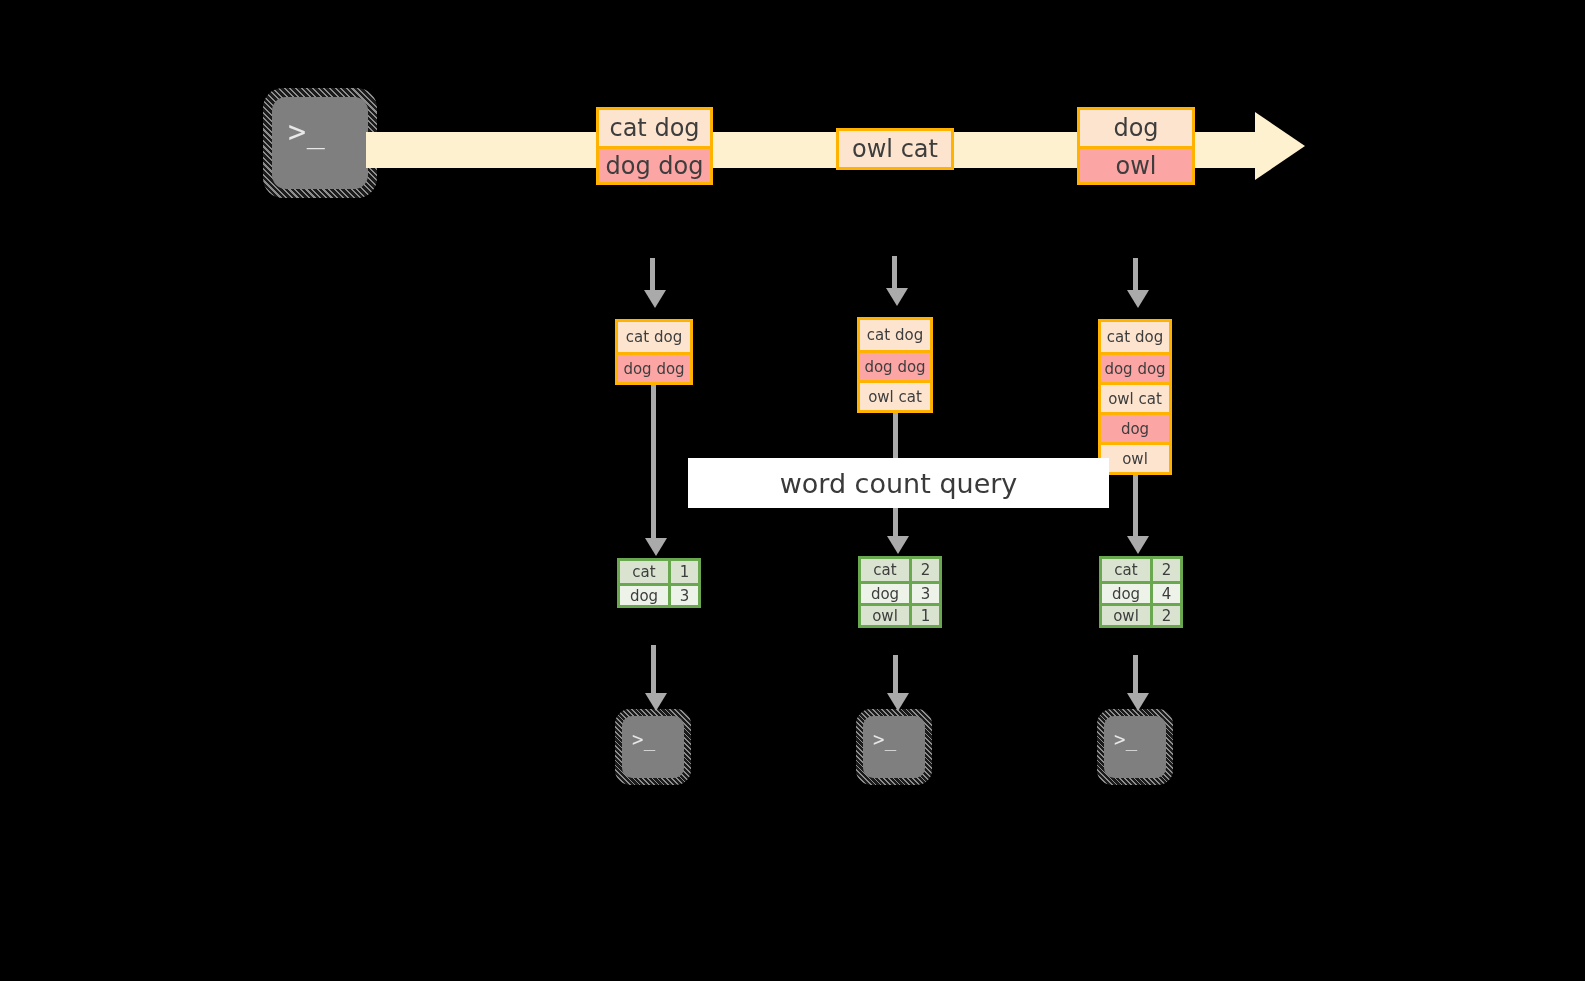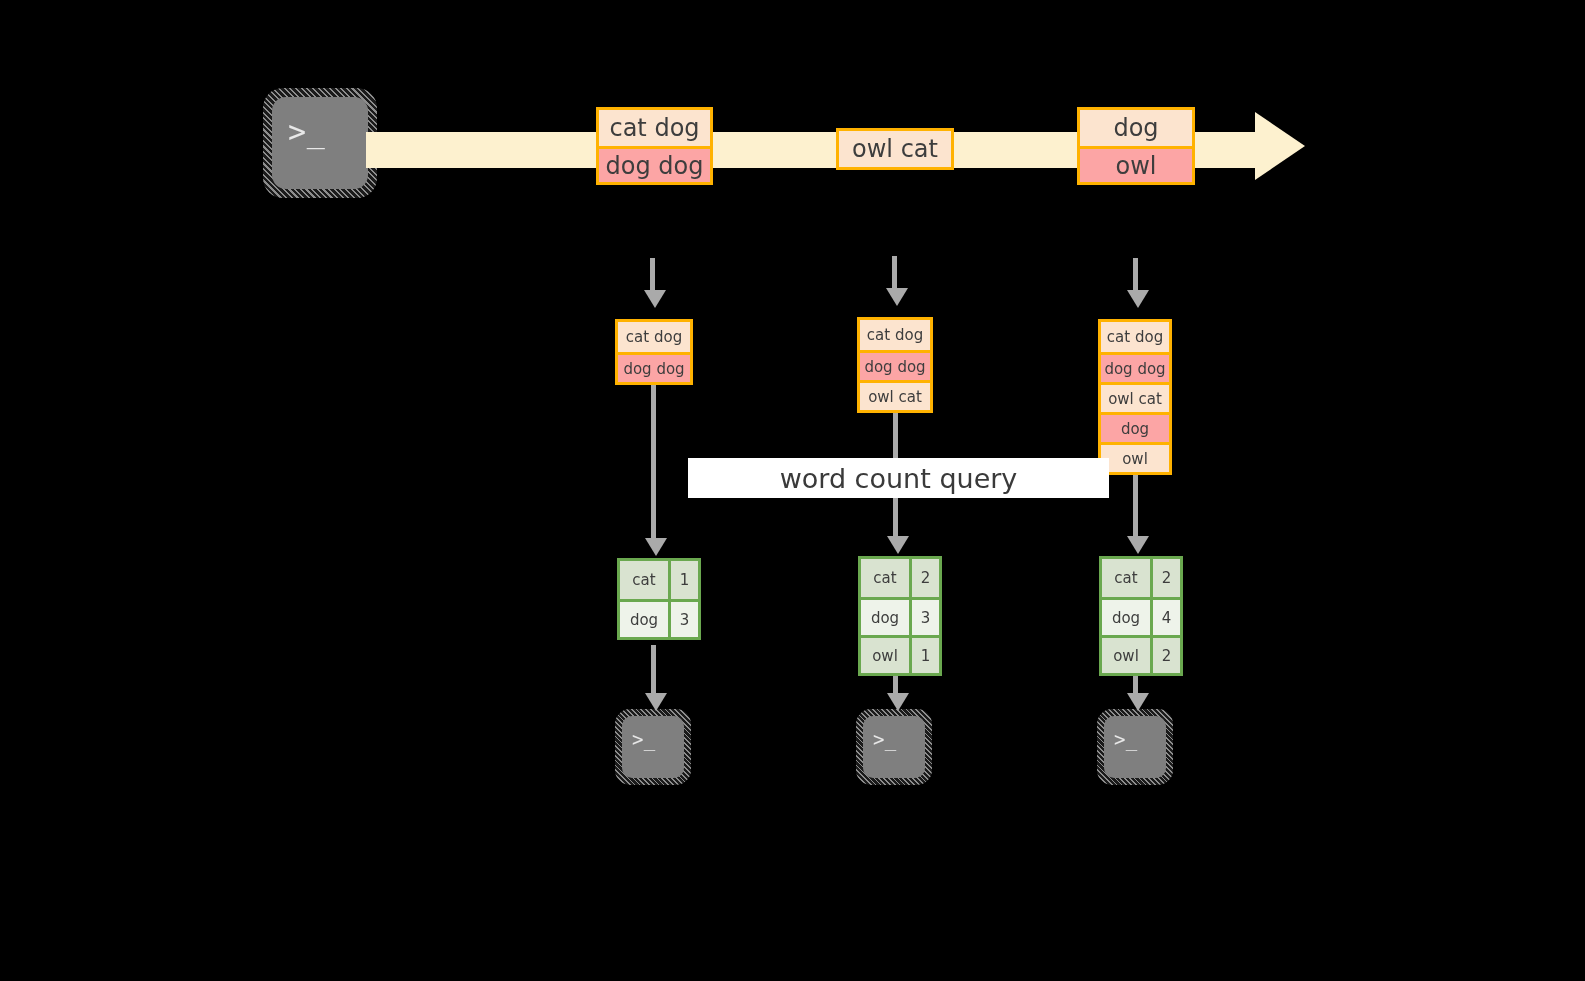--- a/index.html
+++ b/index.html
@@ -115,21 +115,21 @@
 
   
   .gbox {
     position: absolute;
     border: 3px solid #6aa84f;
     background: #edf2e9;
     z-index: 3;
   }
   .gbox .grow {
     display: flex;
-    height: 38px;
+    height: 22px;
   }
   .gbox .grow + .grow { border-top: 3px solid #6aa84f; }
   .gbox .grow.dark  { background: #d9e3d0; }
   .gbox .grow.light { background: #eef3ea; }
   .gbox .gc {
     display: flex;
     align-items: center;
     justify-content: center;
     font-size: 15px;
     color: #3d3d3d;
@@ -159,21 +159,21 @@
     border-left: 11px solid transparent;
     border-right: 11px solid transparent;
     border-top: 18px solid #aaaaaa;
     z-index: 2;
   }
 
   
   .banner {
     position: absolute;
     left: 688px; top: 458px;
-    width: 421px; height: 40px;
+    width: 421px; height: 50px;
     background: #ffffff;
     display: flex;
     align-items: center;
     justify-content: center;
     z-index: 4;
   }
   .banner span {
     font-size: 27px;
     color: #3a3a3a;
     white-space: nowrap;

